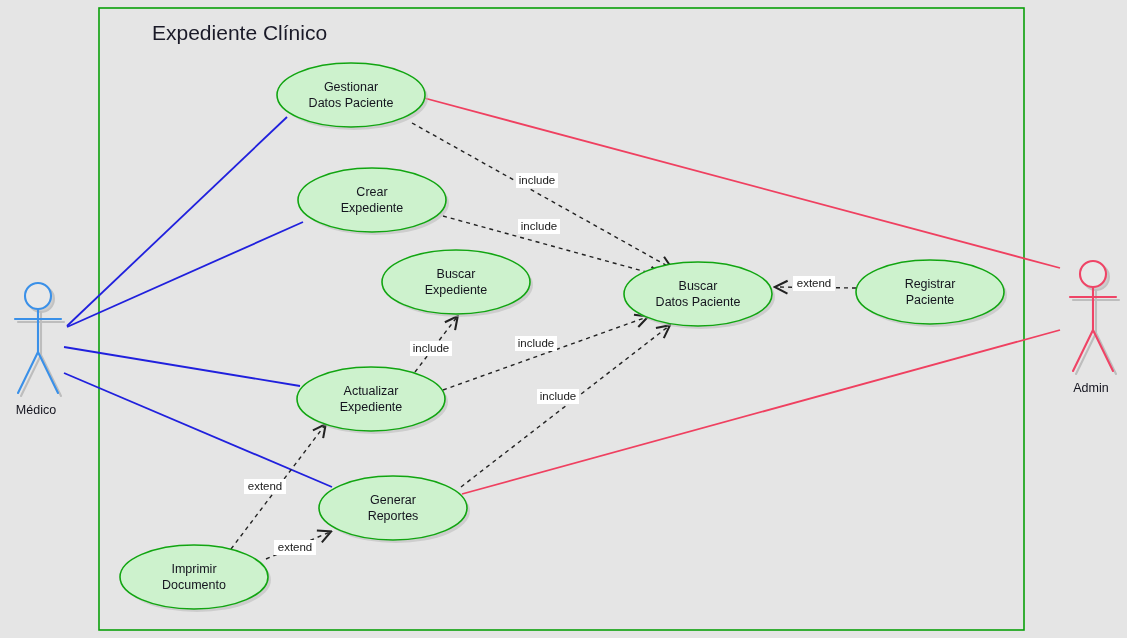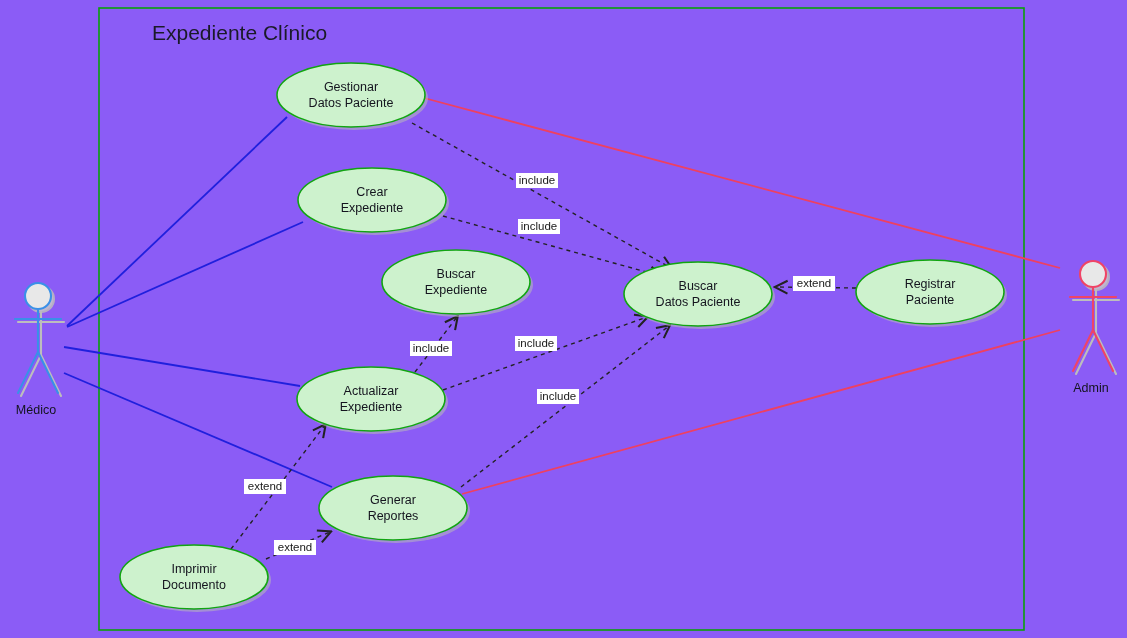--- a/index.html
+++ b/index.html
@@ -8,21 +8,21 @@
     padding: 0;
     background: #ffffff;
   }
   body {
     font-family: "Liberation Sans", sans-serif;
   }
   #canvas {
     position: relative;
     width: 1127px;
     height: 638px;
-    background: #8b5cf6;
+    background: #e5e5e5;
     overflow: hidden;
   }
   #diagram-svg {
     position: absolute;
     left: 0;
     top: 0;
     width: 1127px;
     height: 638px;
   }
   .uc-ellipse {

